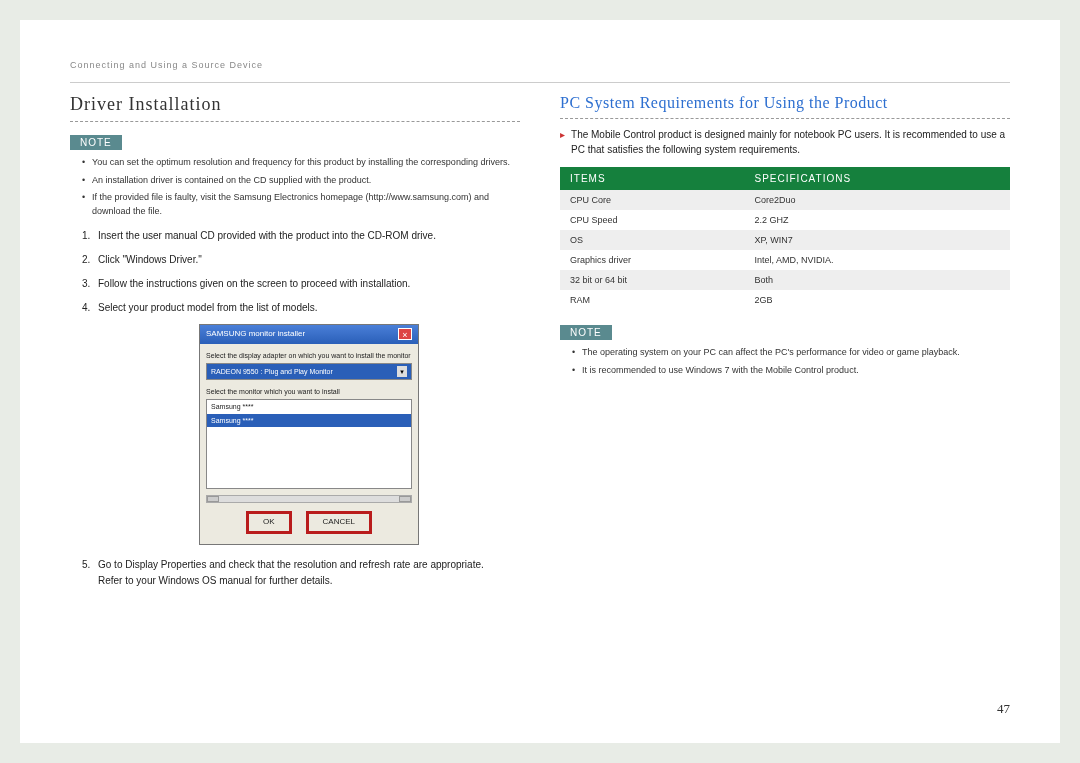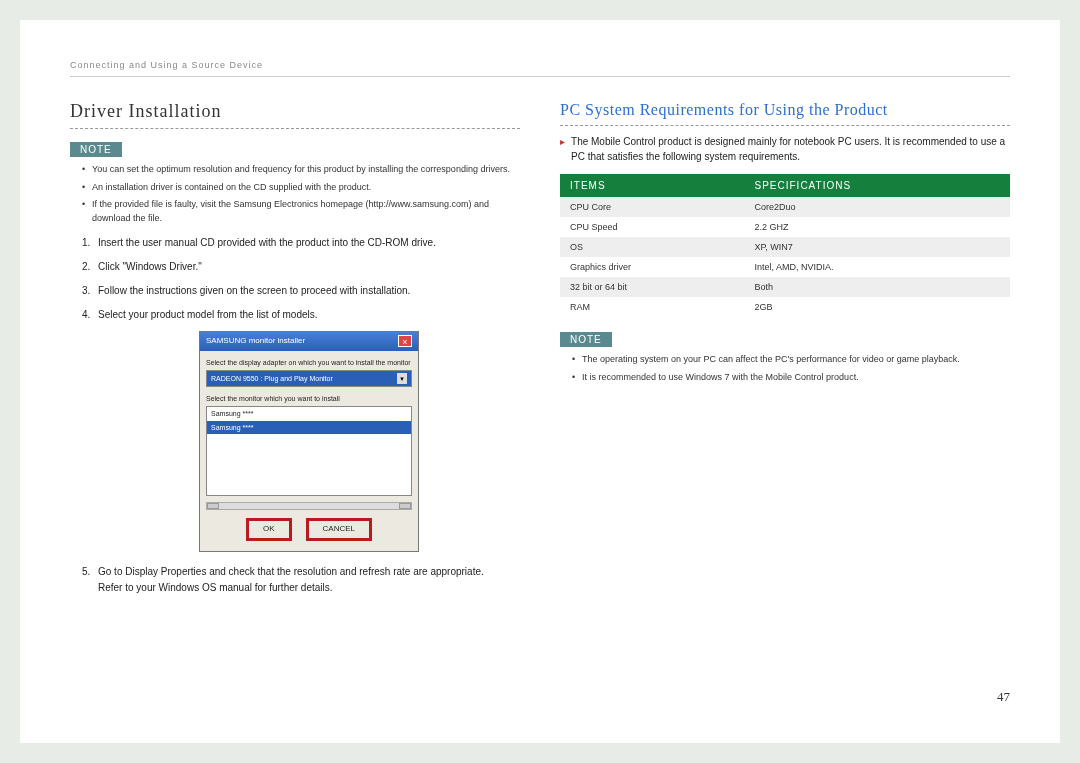--- a/index.html
+++ b/index.html
@@ -15,23 +15,23 @@
     background: #fff;
     width: 1040px;
     height: 723px;
     padding: 40px 50px 30px 50px;
     position: relative;
   }
   .breadcrumb {
     font-size: 9px;
     color: #888;
     letter-spacing: 1px;
-    padding-bottom: 6px;
+    padding-bottom: 12px;
     border-bottom: 1px solid #ccc;
-    margin-bottom: 24px;
+    margin-bottom: 11px;
   }
   .columns {
     display: flex;
     gap: 40px;
   }
   .col {
     flex: 1;
     min-width: 0;
   }
   h1 {
@@ -239,21 +239,21 @@
     color: #333;
   }
   table.spec tr:nth-child(even) td {
     background: #eeeeee;
   }
   table.spec tr:nth-child(odd) td {
     background: #fff;
   }
   .page-num {
     position: absolute;
-    bottom: 38px;
+    bottom: 26px;
     right: 50px;
     font-size: 13px;
     font-family: Georgia, serif;
     color: #333;
   }
 </style>
 </head>
 <body>
 
 <div class="page">

